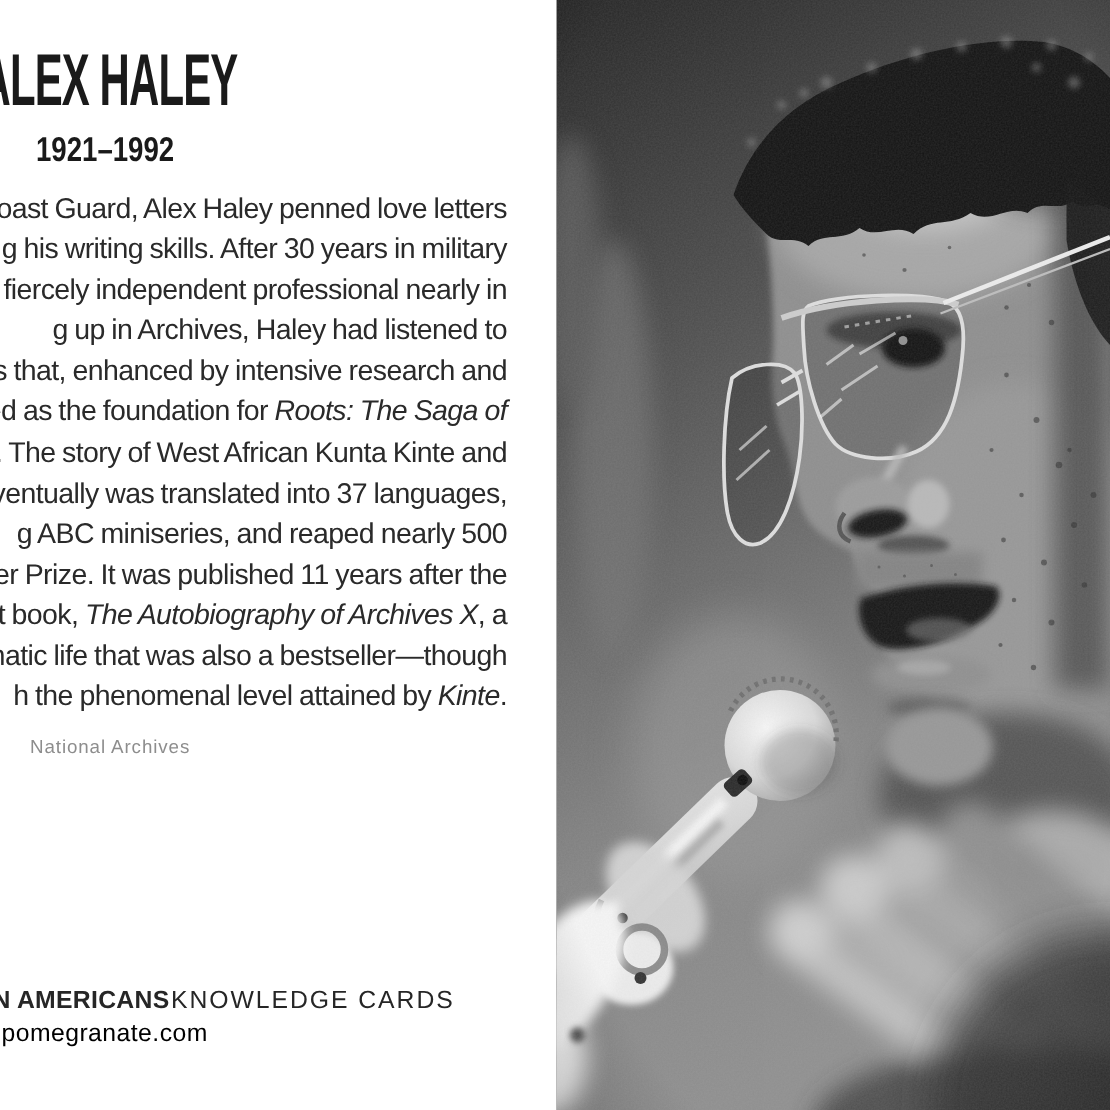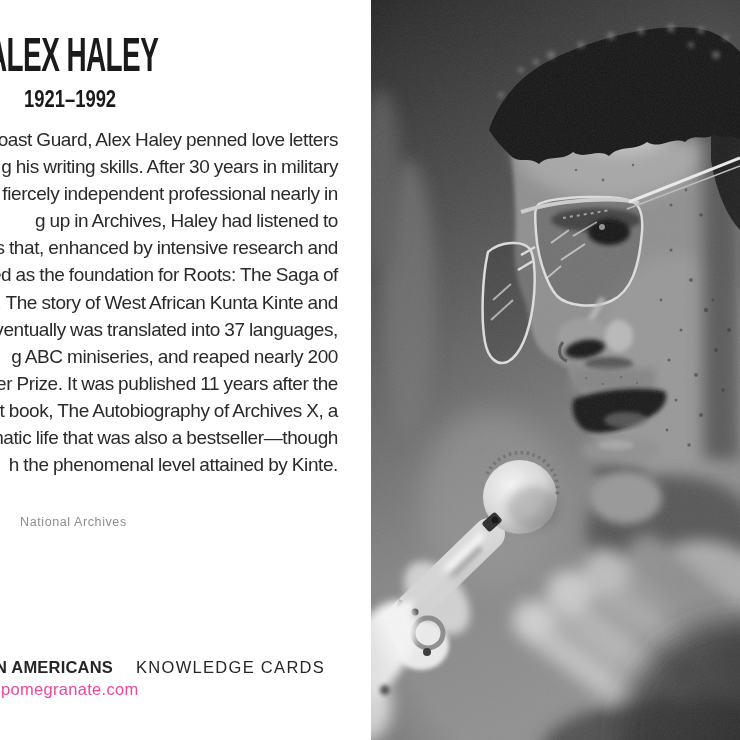--- a/index.html
+++ b/index.html
@@ -7,45 +7,45 @@
        font-family:"Liberation Sans",sans-serif;color:#1d1d1d;}
   .card{position:absolute;top:0;left:0;width:371px;height:740px;background:#ffffff;}
   .title{position:absolute;top:30px;left:-13px;margin:0;font-size:49px;font-weight:bold;
          letter-spacing:-1px;line-height:1;white-space:nowrap;color:#1a1a1a;
          transform:scaleX(.57);transform-origin:left top;}
   .dates{position:absolute;top:86px;left:24px;font-size:23px;font-weight:bold;color:#1a1a1a;
          white-space:nowrap;transform:scaleX(.8);transform-origin:left top;}
   .body-col{position:absolute;top:126px;right:33px;text-align:right;font-size:19px;
             line-height:27.1px;letter-spacing:-0.4px;word-spacing:-0.5px;color:#2a2a2a;}
   .bline{white-space:nowrap;}
-  .bline .it{}
-  .credit{position:absolute;top:491px;left:20px;font-size:12.5px;letter-spacing:.6px;color:#8d8d8d;margin-top:24px;}
+  .bline .it{font-style:italic;}
+  .credit{position:absolute;top:491px;left:20px;font-size:12.5px;letter-spacing:.6px;color:#8d8d8d;}
   .series{position:absolute;top:658px;left:-5px;font-size:16.5px;color:#262626;white-space:nowrap;}
   .series .b{font-weight:bold;letter-spacing:.2px;}
-  .series .r{margin-left:23px;letter-spacing:1.3px;}
-  .site{position:absolute;top:680px;left:1px;font-size:16.5px;letter-spacing:.3px;color:#ec4899;}
+  .series .r{margin-left:1px;letter-spacing:1.3px;}
+  .site{position:absolute;top:680px;left:1px;font-size:16.5px;letter-spacing:.3px;color:#000000;}
   .photo{position:absolute;top:0;left:371px;width:369px;height:740px;background:#666;overflow:hidden;}
   .photo svg{display:block;}
 </style>
 </head>
 <body>
 
 <div class="card">
   <h1 class="title">ALEX HALEY</h1>
   <div class="dates">1921–1992</div>
   <div class="body-col" id="body-lines">
       <div class="bline"><span>Coast Guard, Alex Haley penned love letters</span></div>
       <div class="bline"><span>g his writing skills. After 30 years in military</span></div>
       <div class="bline"><span>fiercely independent professional nearly in</span></div>
       <div class="bline"><span>g up in Archives, Haley had listened to</span></div>
       <div class="bline"><span>rs that, enhanced by intensive research and</span></div>
       <div class="bline"><span>ed as the foundation for </span><span class="it">Roots: The Saga of</span></div>
       <div class="bline"><span>). The story of West African Kunta Kinte and</span></div>
       <div class="bline"><span>eventually was translated into 37 languages,</span></div>
-      <div class="bline"><span>g ABC miniseries, and reaped nearly 200</span></div>
+      <div class="bline"><span>g ABC miniseries, and reaped nearly 500</span></div>
       <div class="bline"><span>er Prize. It was published 11 years after the</span></div>
       <div class="bline"><span>st book, </span><span class="it">The Autobiography of Archives X</span><span>, a</span></div>
       <div class="bline"><span>amatic life that was also a bestseller—though</span></div>
       <div class="bline"><span>h the phenomenal level attained by </span><span class="it">Kinte</span><span>.</span></div>
     </div>
   <div class="credit">National Archives</div>
   <div class="series">
     <span class="b">N AMERICANS</span><span class="r">KNOWLEDGE CARDS</span>
   </div>
   <div class="site">pomegranate.com</div>

